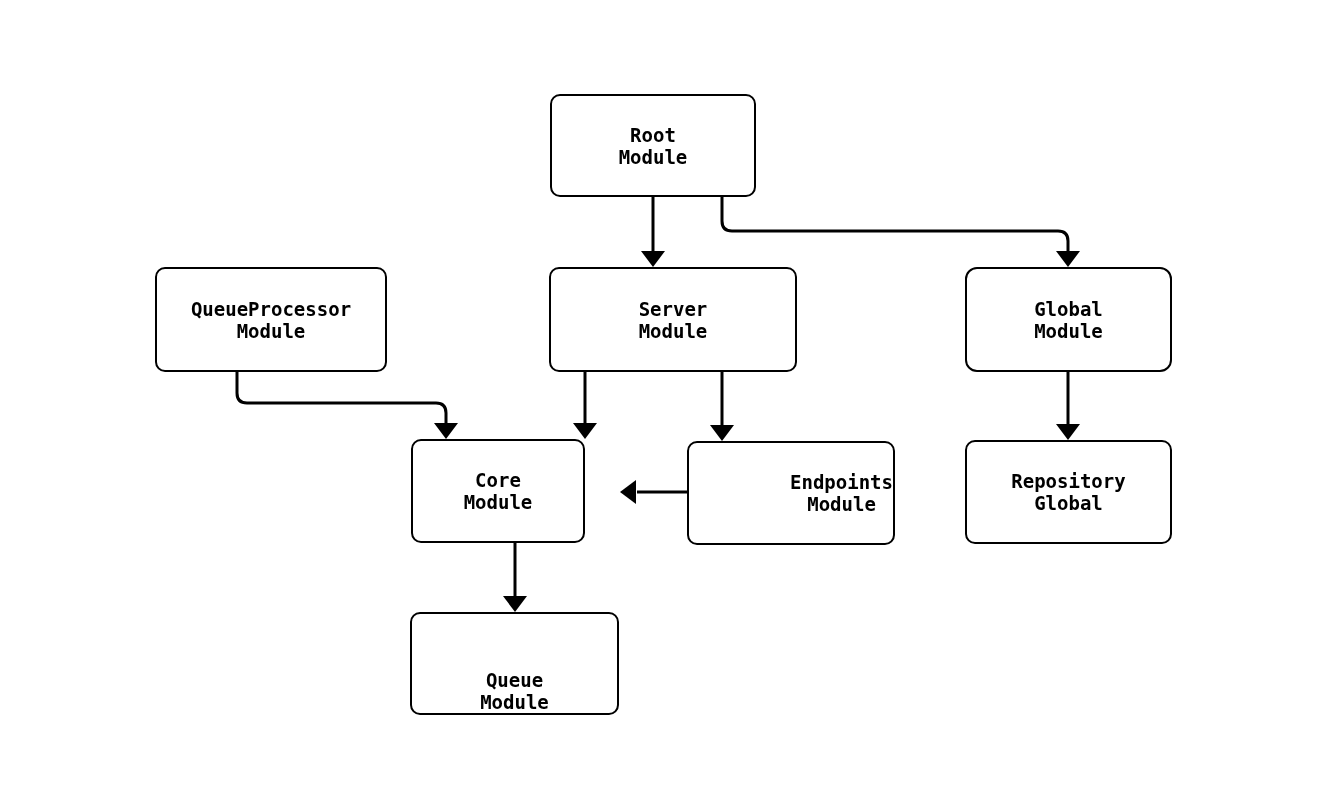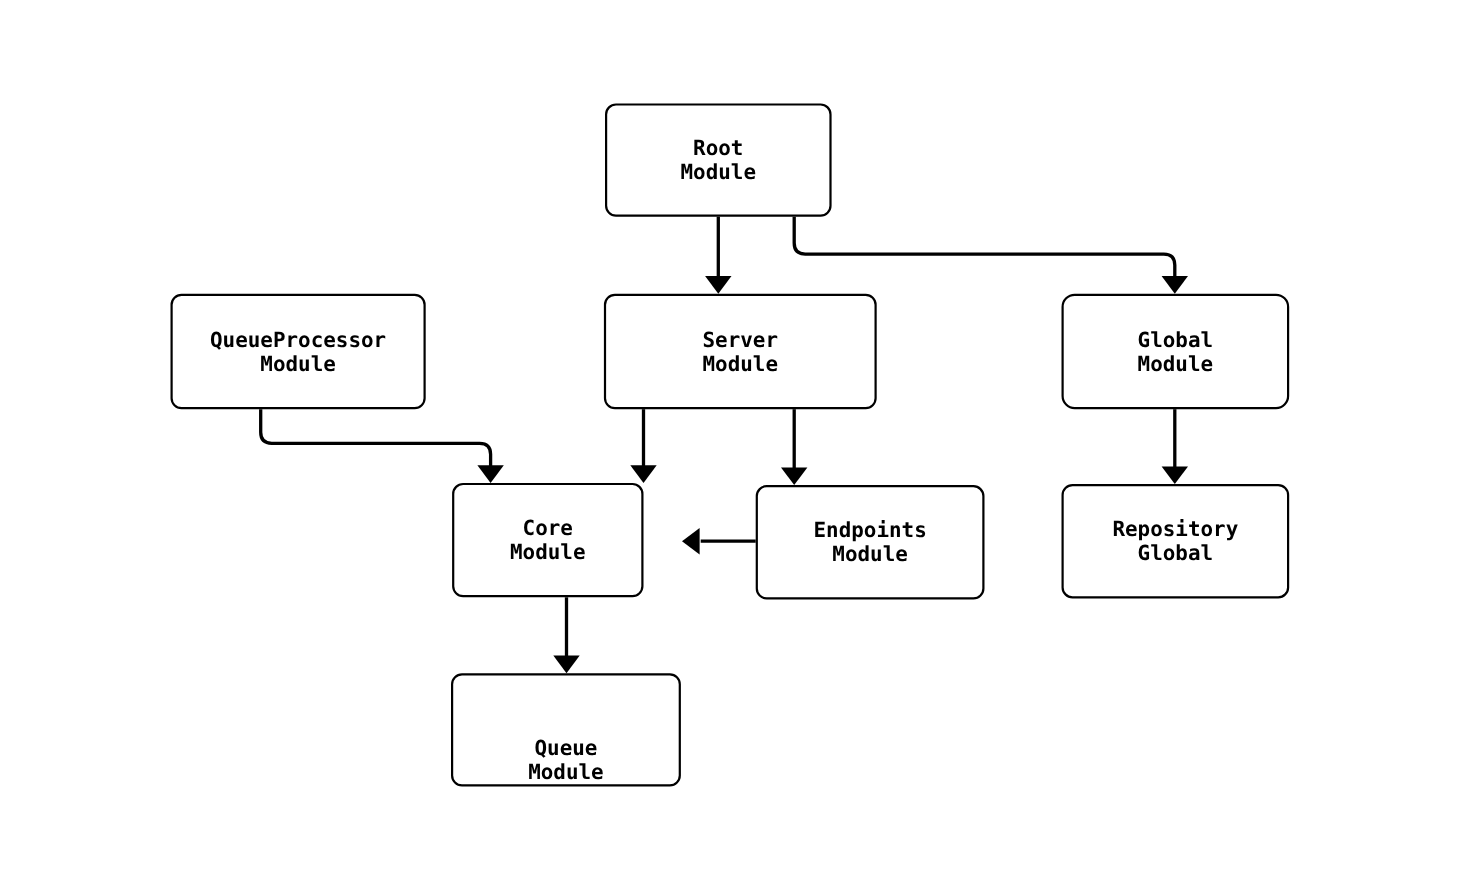--- a/index.html
+++ b/index.html
@@ -39,21 +39,21 @@
     font-size: 19px;
     line-height: 22px;
     color: #000000;
   }
   
   #n-root        { left: 550px; top:  94px; width: 206px; height: 103px; }
   #n-qproc       { left: 133px; top: 267px; width: 232px; height: 105px; margin-left: 22px; }
   #n-server      { left: 549px; top: 267px; width: 248px; height: 105px; }
   #n-global      { left: 965px; top: 267px; width: 207px; height: 105px; border-radius: 12px; }
   #n-core        { left: 411px; top: 439px; width: 174px; height: 104px; }
-  #n-endpoints   { left: 687px; top: 441px; width: 208px; height: 104px; }
+  #n-endpoints   { left: 687px; top: 441px; width: 208px; height: 104px; justify-content: flex-end; }
   #n-repository  { left: 965px; top: 440px; width: 207px; height: 104px; }
   #n-queue       { left: 410px; top: 612px; width: 209px; height: 103px; align-items: flex-end; }
 </style>
 </head>
 <body>
 
 <div class="canvas">
 
   <svg class="edges-layer" width="1337" height="809" viewBox="0 0 1337 809" fill="none" stroke="#000000" stroke-width="3">
 

